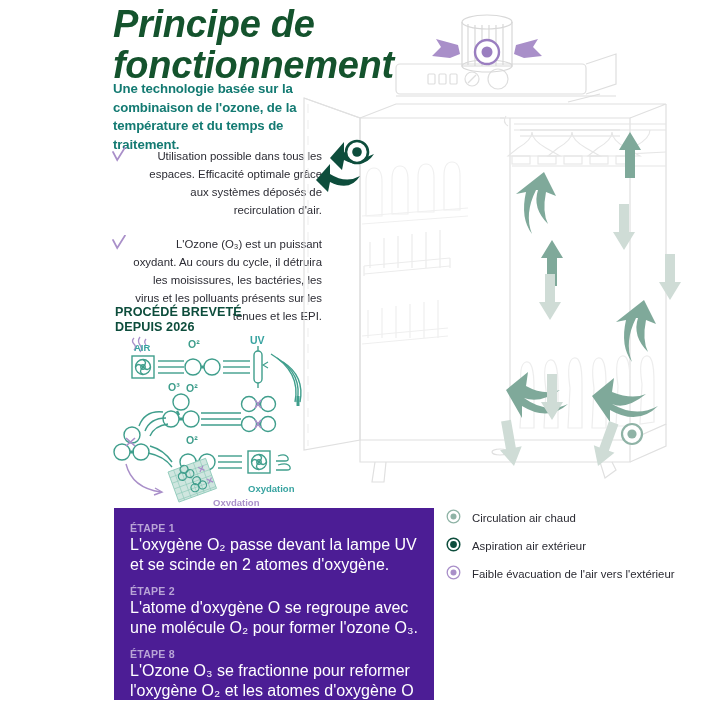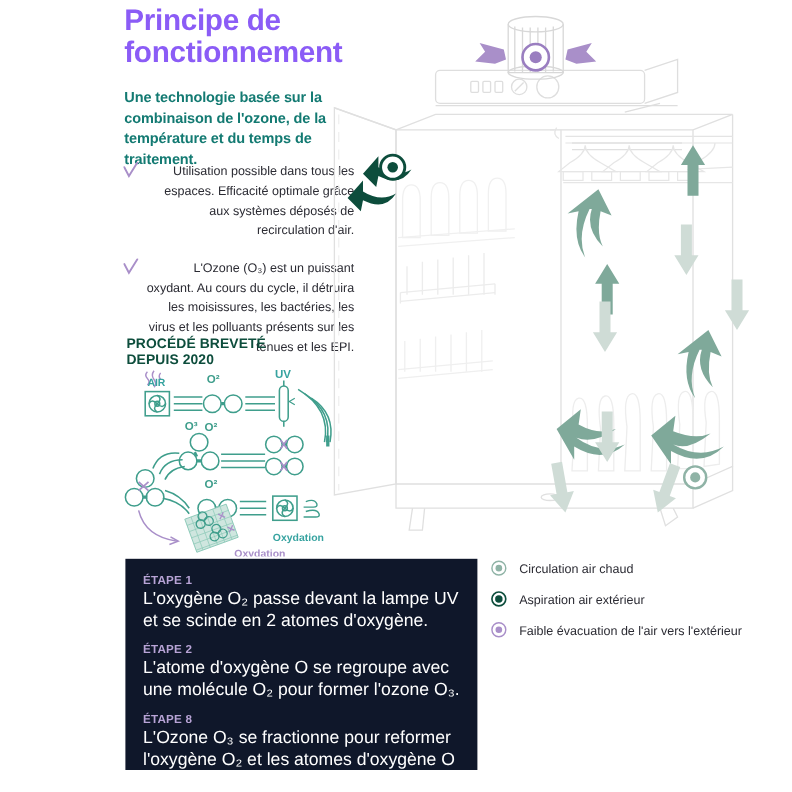--- a/index.html
+++ b/index.html
@@ -6,22 +6,23 @@
   body{
     width:720px;height:720px;overflow:hidden;background:#ffffff;
     font-family:"Liberation Sans","DejaVu Sans",sans-serif;
     position:relative;
   }
   .page{position:absolute;inset:0;}
 
   
   .title{
     position:absolute;left:113px;top:4px;width:300px;
-    font-size:27px;line-height:1.07;font-weight:bold;color:#8b5cf6;
+    font-size:38px;line-height:1.07;font-weight:bold;color:#14532d;
     letter-spacing:-0.3px;
+    font-style:italic;
   }
   .title .l2{display:block;}
 
   .subtitle{
     position:absolute;left:113px;top:80px;width:230px;
     font-size:13.2px;line-height:1.42;font-weight:bold;color:#137a72;
     letter-spacing:-0.1px;
   }
 
   .bullets{position:absolute;left:112px;top:146px;width:210px;}
@@ -38,21 +39,21 @@
     position:absolute;left:115px;top:305px;width:215px;
     font-size:12.6px;line-height:1.16;font-weight:bold;color:#0d4d3c;
     letter-spacing:0.1px;
   }
 
   .procdiag{position:absolute;left:108px;top:334px;width:215px;height:172px;}
 
   
   .stepsbox{
     position:absolute;left:114px;top:508px;width:320px;height:192px;
-    background:#0f172a;color:#ffffff;padding:14px 16px 10px 16px;
+    background:#4c1d95;color:#ffffff;padding:14px 16px 10px 16px;
     box-sizing:border-box;
   }
   .step{margin-bottom:9px;}
   .step:last-child{margin-bottom:0;}
   .step .sh{
     font-size:10.6px;font-weight:bold;color:#b8a4d6;letter-spacing:0.2px;
     margin-bottom:1px;
   }
   .step .sb{font-size:16px;line-height:1.28;color:#ffffff;}
 
@@ -91,21 +92,21 @@
         <svg width="14" height="15" viewBox="0 0 14 15">
           <path d="M1 5 L5.2 13 L13 0.5" fill="none" stroke="#a98fc9" stroke-width="1.7" stroke-linecap="round"></path>
         </svg>
       </span>
       <span class="btext">L'Ozone (O₃) est un puissant oxydant. Au cours du cycle, il détruira les moisissures, les bactéries, les virus et les polluants présents sur les tenues et les EPI.</span>
     </div>
   </div>
 
   <div class="patent">
     <div>PROCÉDÉ BREVETÉ</div>
-    <div>DEPUIS 2020</div>
+    <div>DEPUIS 2026</div>
   </div>
 
   <div class="procdiag">
     <svg width="215" height="172" viewBox="0 0 215 172">
       <g fill="none" stroke="#3f9e8c" stroke-width="1.4">
 
         <g>
           <rect x="24" y="22" width="22" height="22" stroke="#3f9e8c"></rect>
           <circle cx="35" cy="33" r="7.5"></circle>
           <circle cx="35" cy="33" r="2.2"></circle>

